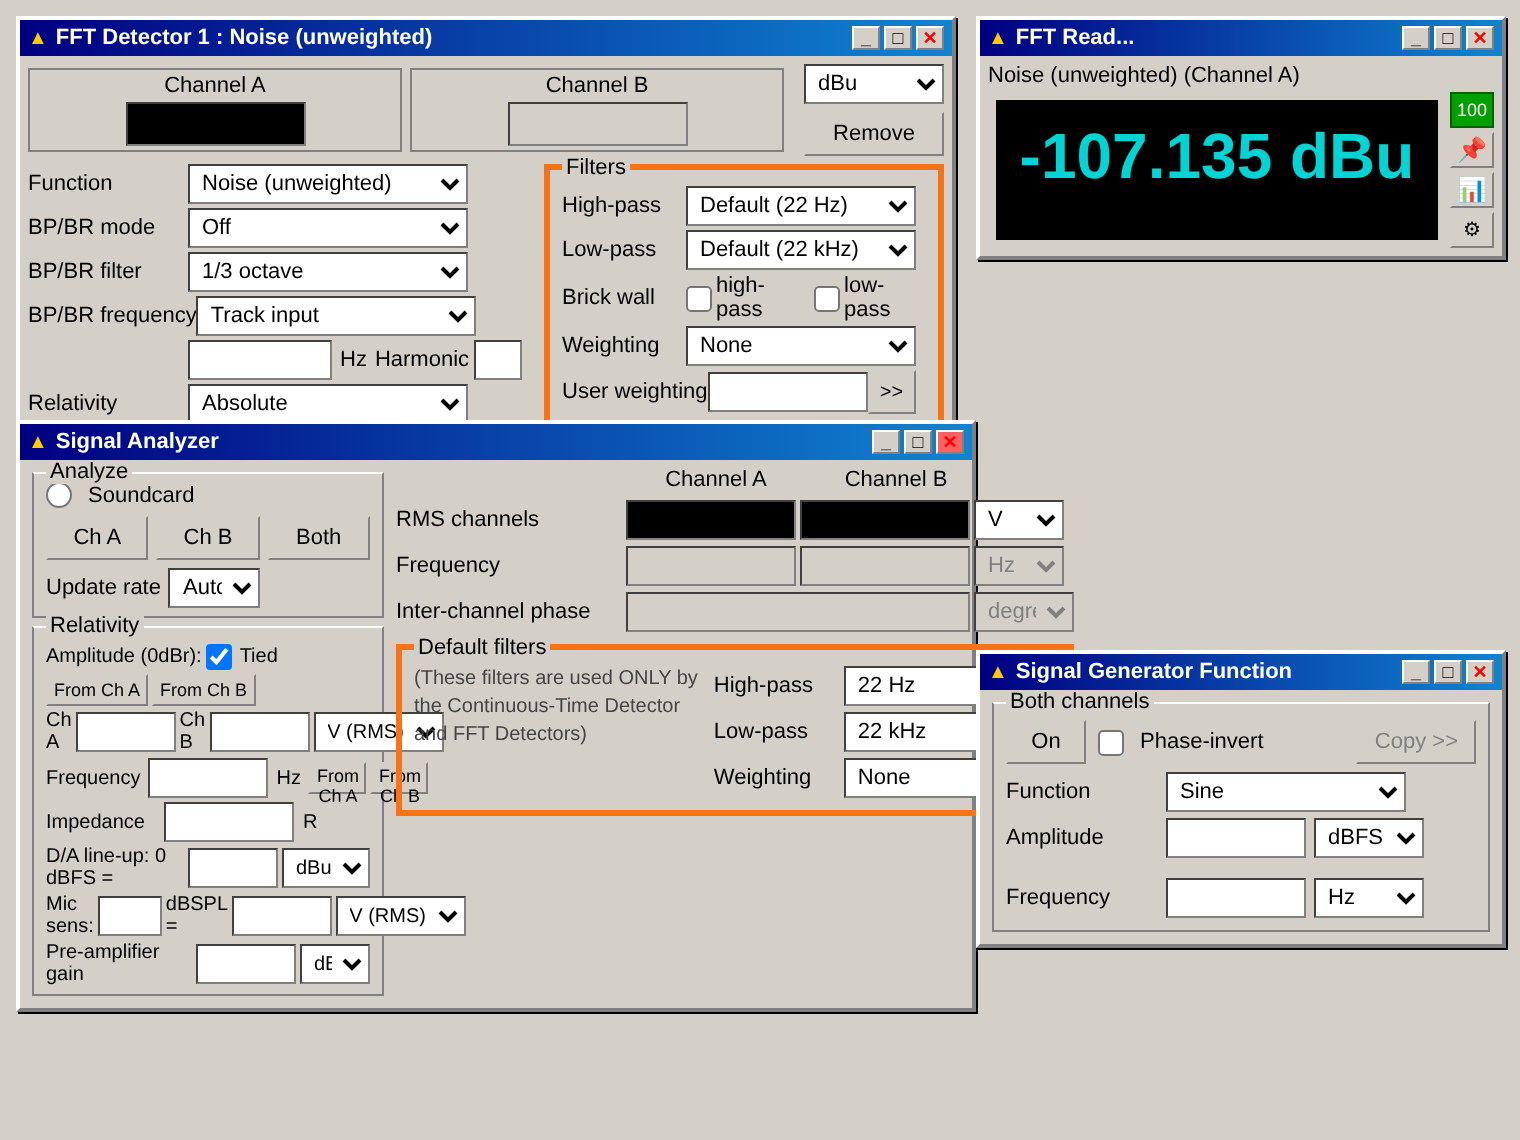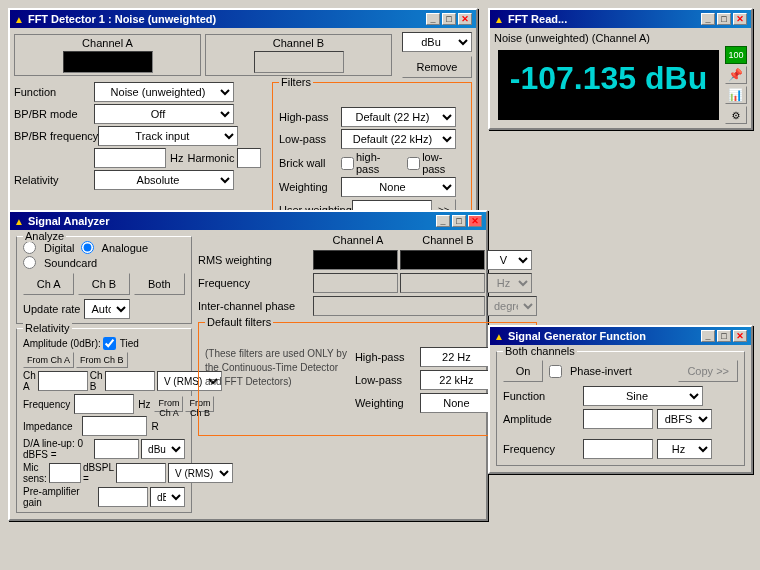--- a/index.html
+++ b/index.html
@@ -80,21 +80,20 @@
 
     select, input[type="text"] {
       background: #fff;
       border: 1px solid #808080;
       border-top-color: #404040;
       border-left-color: #404040;
       font-size: 11px;
       font-family: 'Tahoma', 'Arial', sans-serif;
       padding: 1px 2px;
       height: 20px;
-      text-align: center;
     }
 
     input[type="text"] {
       background: #fff;
     }
 
     .black-input {
       background: #000 !important;
       color: #00ff00 !important;
       font-weight: bold;
@@ -190,22 +189,22 @@
       color: #00d4d4;
       font-size: 32px;
       font-weight: bold;
       text-align: center;
       padding: 10px;
       margin: 4px;
       font-family: Arial, sans-serif;
     }
 
     .filter-section {
-      border: 1px solid #f97316;
-      padding: 20px 6px;
+      border: 3px solid #f97316;
+      padding: 4px 6px;
       position: relative;
     }
 
     .filter-title {
       position: absolute;
       top: -7px;
       left: 6px;
       background: #d4d0c8;
       padding: 0 2px;
     }
@@ -250,20 +249,26 @@
         <div class="field-row">
           <span class="field-label">Function</span>
           <select style="width:140px;">
             <option>Noise (unweighted)</option>
           </select>
         </div>
         <div class="field-row">
           <span class="field-label">BP/BR mode</span>
           <select style="width:140px;">
             <option>Off</option>
+          </select>
+        </div>
+        <div class="field-row">
+          <span class="field-label">BP/BR filter</span>
+          <select style="width:140px;">
+            <option>1/3 octave</option>
           </select>
         </div>
         <div class="field-row">
           <span class="field-label">BP/BR frequency</span>
           <select style="width:140px;">
             <option>Track input</option>
           </select>
         </div>
         <div class="field-row" style="padding-left:80px;">
           <input type="text" style="width: 72px;">
@@ -353,26 +358,20 @@
       <div class="titlebar-btn">□</div>
       <div class="titlebar-btn" style="color:red; background:#ff6060;">✕</div>
     </div>
   </div>
   <div class="window-content">
     <div style="display:flex; gap:4px;">
 
       <div style="width:180px; flex-shrink:0;">
         <div class="groupbox" style="margin-bottom:4px;">
           <span class="groupbox-title">Analyze</span>
-          <div class="radio-group" style="margin-bottom:2px;">
-            <input type="radio" name="analyze-type" style="">
-            <span>Digital</span>
-            <input type="radio" name="analyze-type" checked="" style="">
-            <span>Analogue</span>
-          </div>
           <div class="radio-group" style="margin-bottom:4px;">
             <input type="radio" name="analyze-type" style="">
             <span>Soundcard</span>
           </div>
           <div style="display:flex; gap:4px; margin-bottom:4px;">
             <button style="flex:1;">Ch A</button>
             <button style="flex:1;">Ch B</button>
             <button style="flex:1;">Both</button>
           </div>
           <div style="display:flex; align-items:center; gap:4px;">
@@ -442,21 +441,21 @@
       </div>
 
       <div style="flex:1;">
 
         <div style="display:flex; align-items:center; margin-bottom:4px; padding-left:115px;">
           <span style="min-width:90px; text-align:center;">Channel A</span>
           <span style="min-width:90px; text-align:center;">Channel B</span>
         </div>
 
         <div style="display:flex; align-items:center; margin-bottom:3px;">
-          <span style="min-width:115px;">RMS weighting</span>
+          <span style="min-width:115px;">RMS channels</span>
           <input type="text" class="cyan-input" style="width: 85px; height: 20px; font-size: 12px;">
           <input type="text" class="cyan-input" style="width: 85px; height: 20px; font-size: 12px; margin-left: 2px;">
           <select style="width:45px; margin-left:2px;">
             <option>V</option>
           </select>
         </div>
 
         <div style="display:flex; align-items:center; margin-bottom:3px;">
           <span style="min-width:115px;">Frequency</span>
           <input type="text" style="width: 85px; height: 20px; background: rgb(212, 208, 200);">

